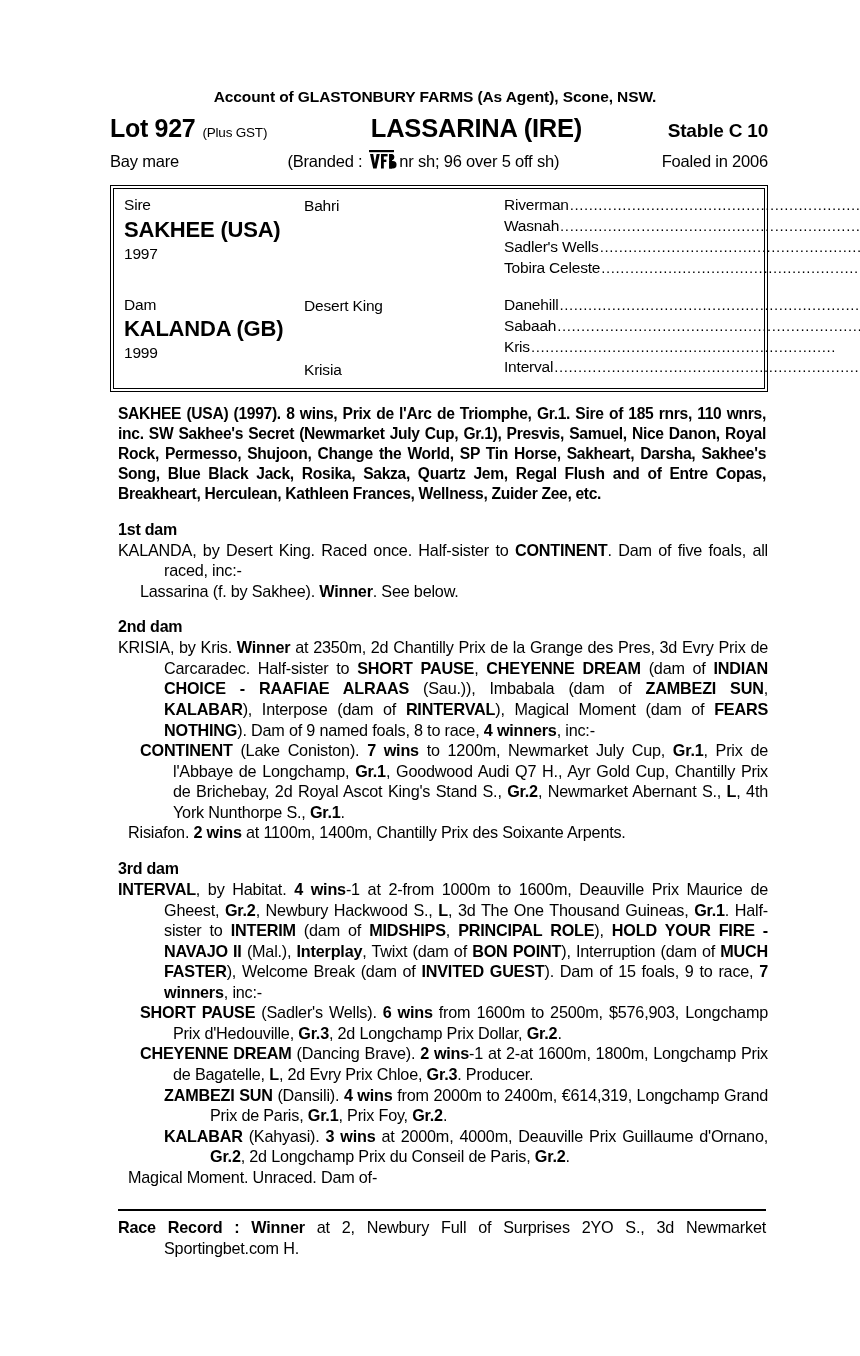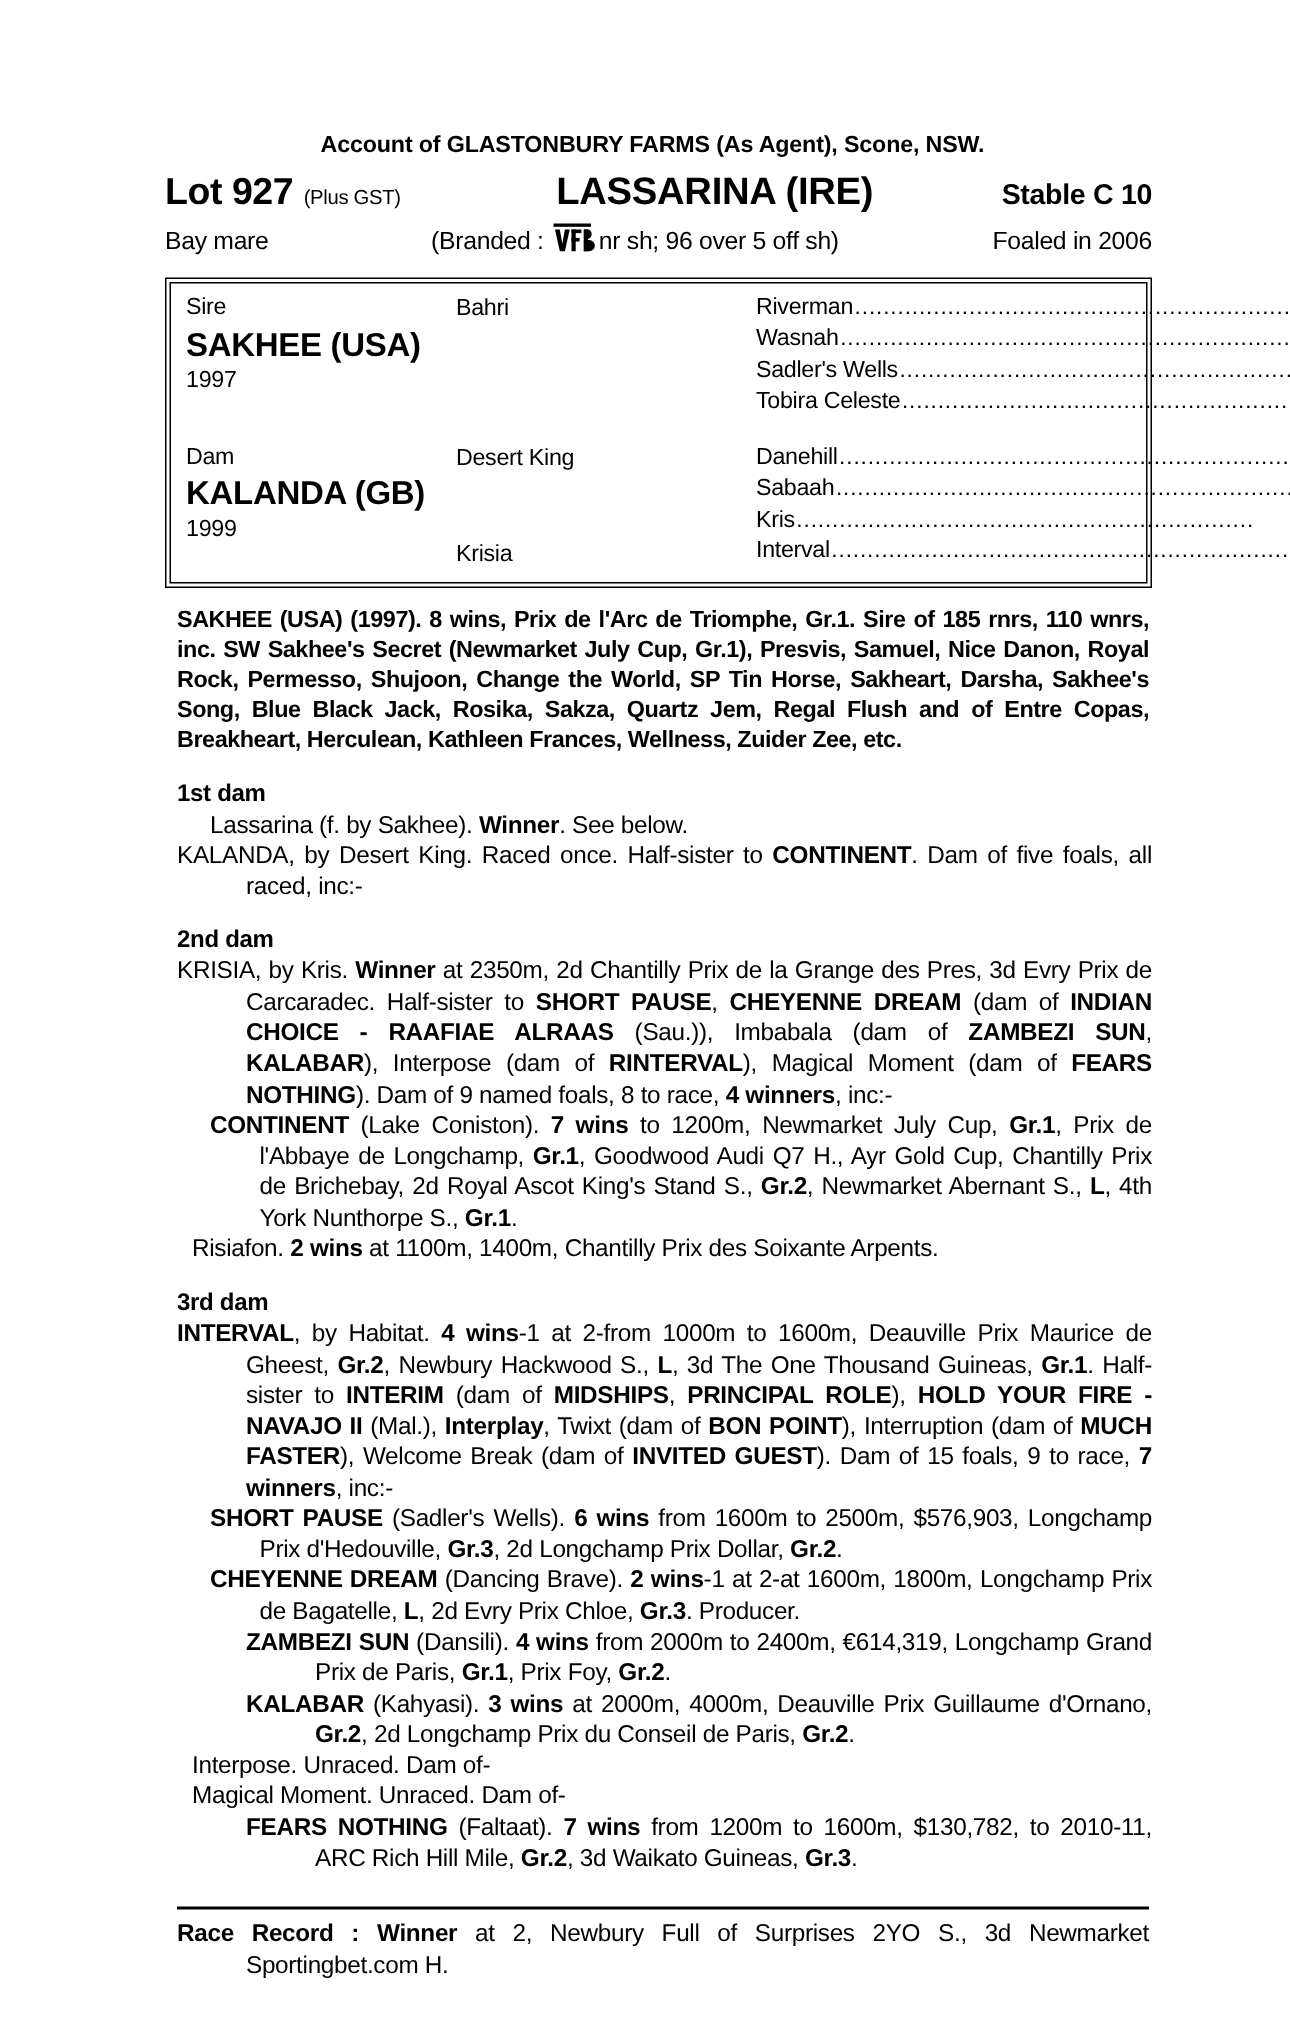--- a/index.html
+++ b/index.html
@@ -297,42 +297,40 @@
         </div>
 
       </div>
     </div>
   </div>
 
   <div class="sire-blurb">SAKHEE (USA) (1997). 8 wins, Prix de l'Arc de Triomphe, Gr.1. Sire of 185 rnrs, 110 wnrs, inc. SW Sakhee's Secret (Newmarket July Cup, Gr.1), Presvis, Samuel, Nice Danon, Royal Rock, Permesso, Shujoon, Change the World, SP Tin Horse, Sakheart, Darsha, Sakhee's Song, Blue Black Jack, Rosika, Sakza, Quartz Jem, Regal Flush and of Entre Copas, Breakheart, Herculean, Kathleen Frances, Wellness, Zuider Zee, etc.</div>
 
   <div class="dam-section">
     <div class="dam-heading">1st dam</div>
+    <p class="para">KALANDA, by Desert King. Raced once. Half-sister to <b>CONTINENT</b>. Dam of five foals, all raced, inc:-</p>
     <p class="para i1 noj">Lassarina (f. by Sakhee). <b>Winner</b>. See below.</p>
-    <p class="para">KALANDA, by Desert King. Raced once. Half-sister to <b>CONTINENT</b>. Dam of five foals, all raced, inc:-</p>
   </div>
 
   <div class="dam-section">
     <div class="dam-heading">2nd dam</div>
     <p class="para">KRISIA, by Kris. <b>Winner</b> at 2350m, 2d Chantilly Prix de la Grange des Pres, 3d Evry Prix de Carcaradec. Half-sister to <b>SHORT PAUSE</b>, <b>CHEYENNE DREAM</b> (dam of <b>INDIAN CHOICE - RAAFIAE ALRAAS</b> (Sau.)), Imbabala (dam of <b>ZAMBEZI SUN</b>, <b>KALABAR</b>), Interpose (dam of <b>RINTERVAL</b>), Magical Moment (dam of <b>FEARS NOTHING</b>). Dam of 9 named foals, 8 to race, <b>4 winners</b>, inc:-</p>
     <p class="para i1"><b>CONTINENT</b> (Lake Coniston). <b>7 wins</b> to 1200m, Newmarket July Cup, <b>Gr.1</b>, Prix de l'Abbaye de Longchamp, <b>Gr.1</b>, Goodwood Audi Q7 H., Ayr Gold Cup, Chantilly Prix de Brichebay, 2d Royal Ascot King's Stand S., <b>Gr.2</b>, Newmarket Abernant S., <b>L</b>, 4th York Nunthorpe S., <b>Gr.1</b>.</p>
     <p class="para flat noj">Risiafon. <b>2 wins</b> at 1100m, 1400m, Chantilly Prix des Soixante Arpents.</p>
   </div>
 
   <div class="dam-section">
     <div class="dam-heading">3rd dam</div>
     <p class="para"><b>INTERVAL</b>, by Habitat. <b>4 wins</b>-1 at 2-from 1000m to 1600m, Deauville Prix Maurice de Gheest, <b>Gr.2</b>, Newbury Hackwood S., <b>L</b>, 3d The One Thousand Guineas, <b>Gr.1</b>. Half-sister to <b>INTERIM</b> (dam of <b>MIDSHIPS</b>, <b>PRINCIPAL ROLE</b>), <b>HOLD YOUR FIRE - NAVAJO II</b> (Mal.), <b>Interplay</b>, Twixt (dam of <b>BON POINT</b>), Interruption (dam of <b>MUCH FASTER</b>), Welcome Break (dam of <b>INVITED GUEST</b>). Dam of 15 foals, 9 to race, <b>7 winners</b>, inc:-</p>
     <div id="third-dam-entries">
         <p class="para i1"><b>SHORT PAUSE</b> (Sadler's Wells). <b>6 wins</b> from 1600m to 2500m, $576,903, Longchamp Prix d'Hedouville, <b>Gr.3</b>, 2d Longchamp Prix Dollar, <b>Gr.2</b>.</p>
         <p class="para i1"><b>CHEYENNE DREAM</b> (Dancing Brave). <b>2 wins</b>-1 at 2-at 1600m, 1800m, Longchamp Prix de Bagatelle, <b>L</b>, 2d Evry Prix Chloe, <b>Gr.3</b>. Producer.</p>
         <p class="para i2"><b>ZAMBEZI SUN</b> (Dansili). <b>4 wins</b> from 2000m to 2400m, €614,319, Longchamp Grand Prix de Paris, <b>Gr.1</b>, Prix Foy, <b>Gr.2</b>.</p>
         <p class="para i2"><b>KALABAR</b> (Kahyasi). <b>3 wins</b> at 2000m, 4000m, Deauville Prix Guillaume d'Ornano, <b>Gr.2</b>, 2d Longchamp Prix du Conseil de Paris, <b>Gr.2</b>.</p>
-        <p class="para flat noj">Interpose. Unraced. Dam of-</p>
         <p class="para flat noj">Magical Moment. Unraced. Dam of-</p>
-        <p class="para i2"><b>FEARS NOTHING</b> (Faltaat). <b>7 wins</b> from 1200m to 1600m, $130,782, to 2010-11, ARC Rich Hill Mile, <b>Gr.2</b>, 3d Waikato Guineas, <b>Gr.3</b>.</p>
       </div>
   </div>
 
   <div class="footer">
     <div class="footer-rule"></div>
     <p class="race-record"><span class="lead"><b>Race Record : Winner</b> at 2, Newbury Full of Surprises 2YO S., 3d Newmarket Sportingbet.com H.</span></p>
 
   </div>
 
 </div>

